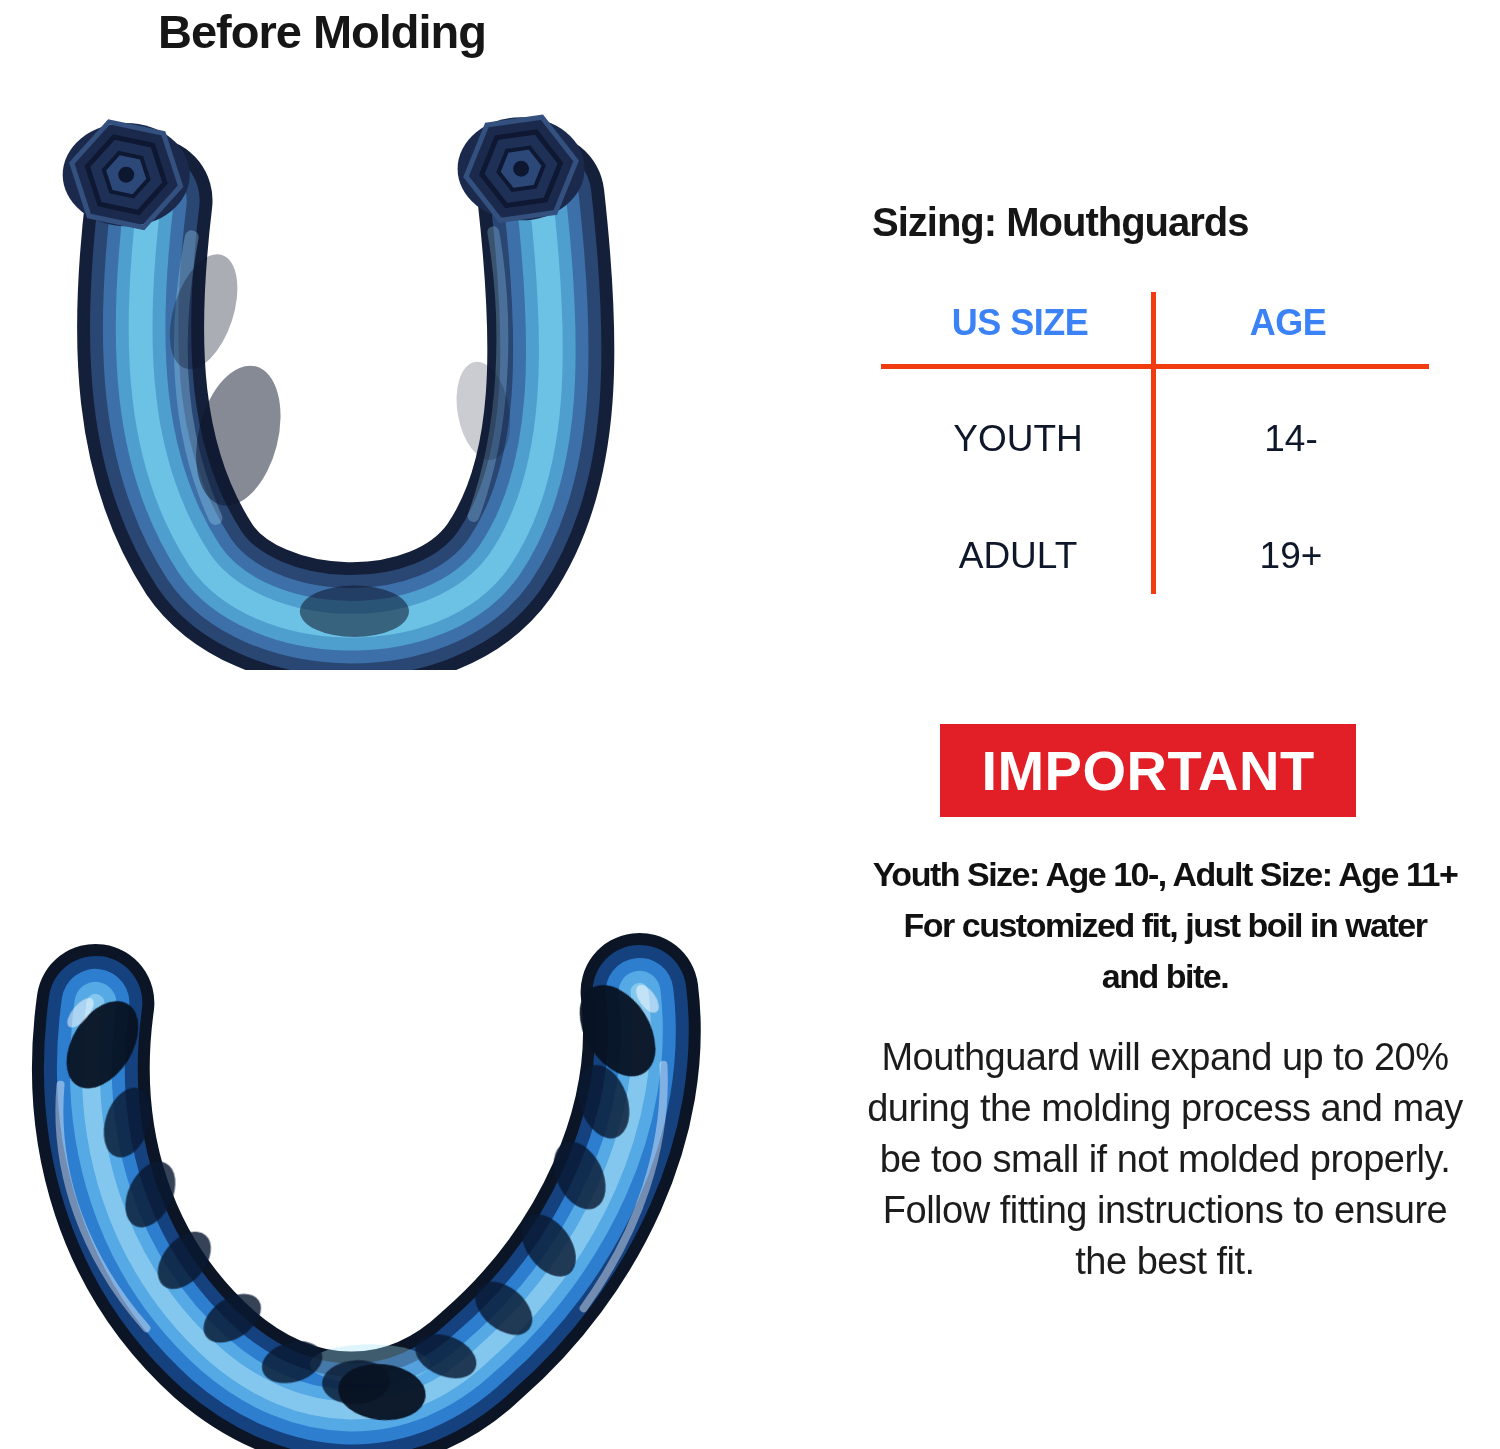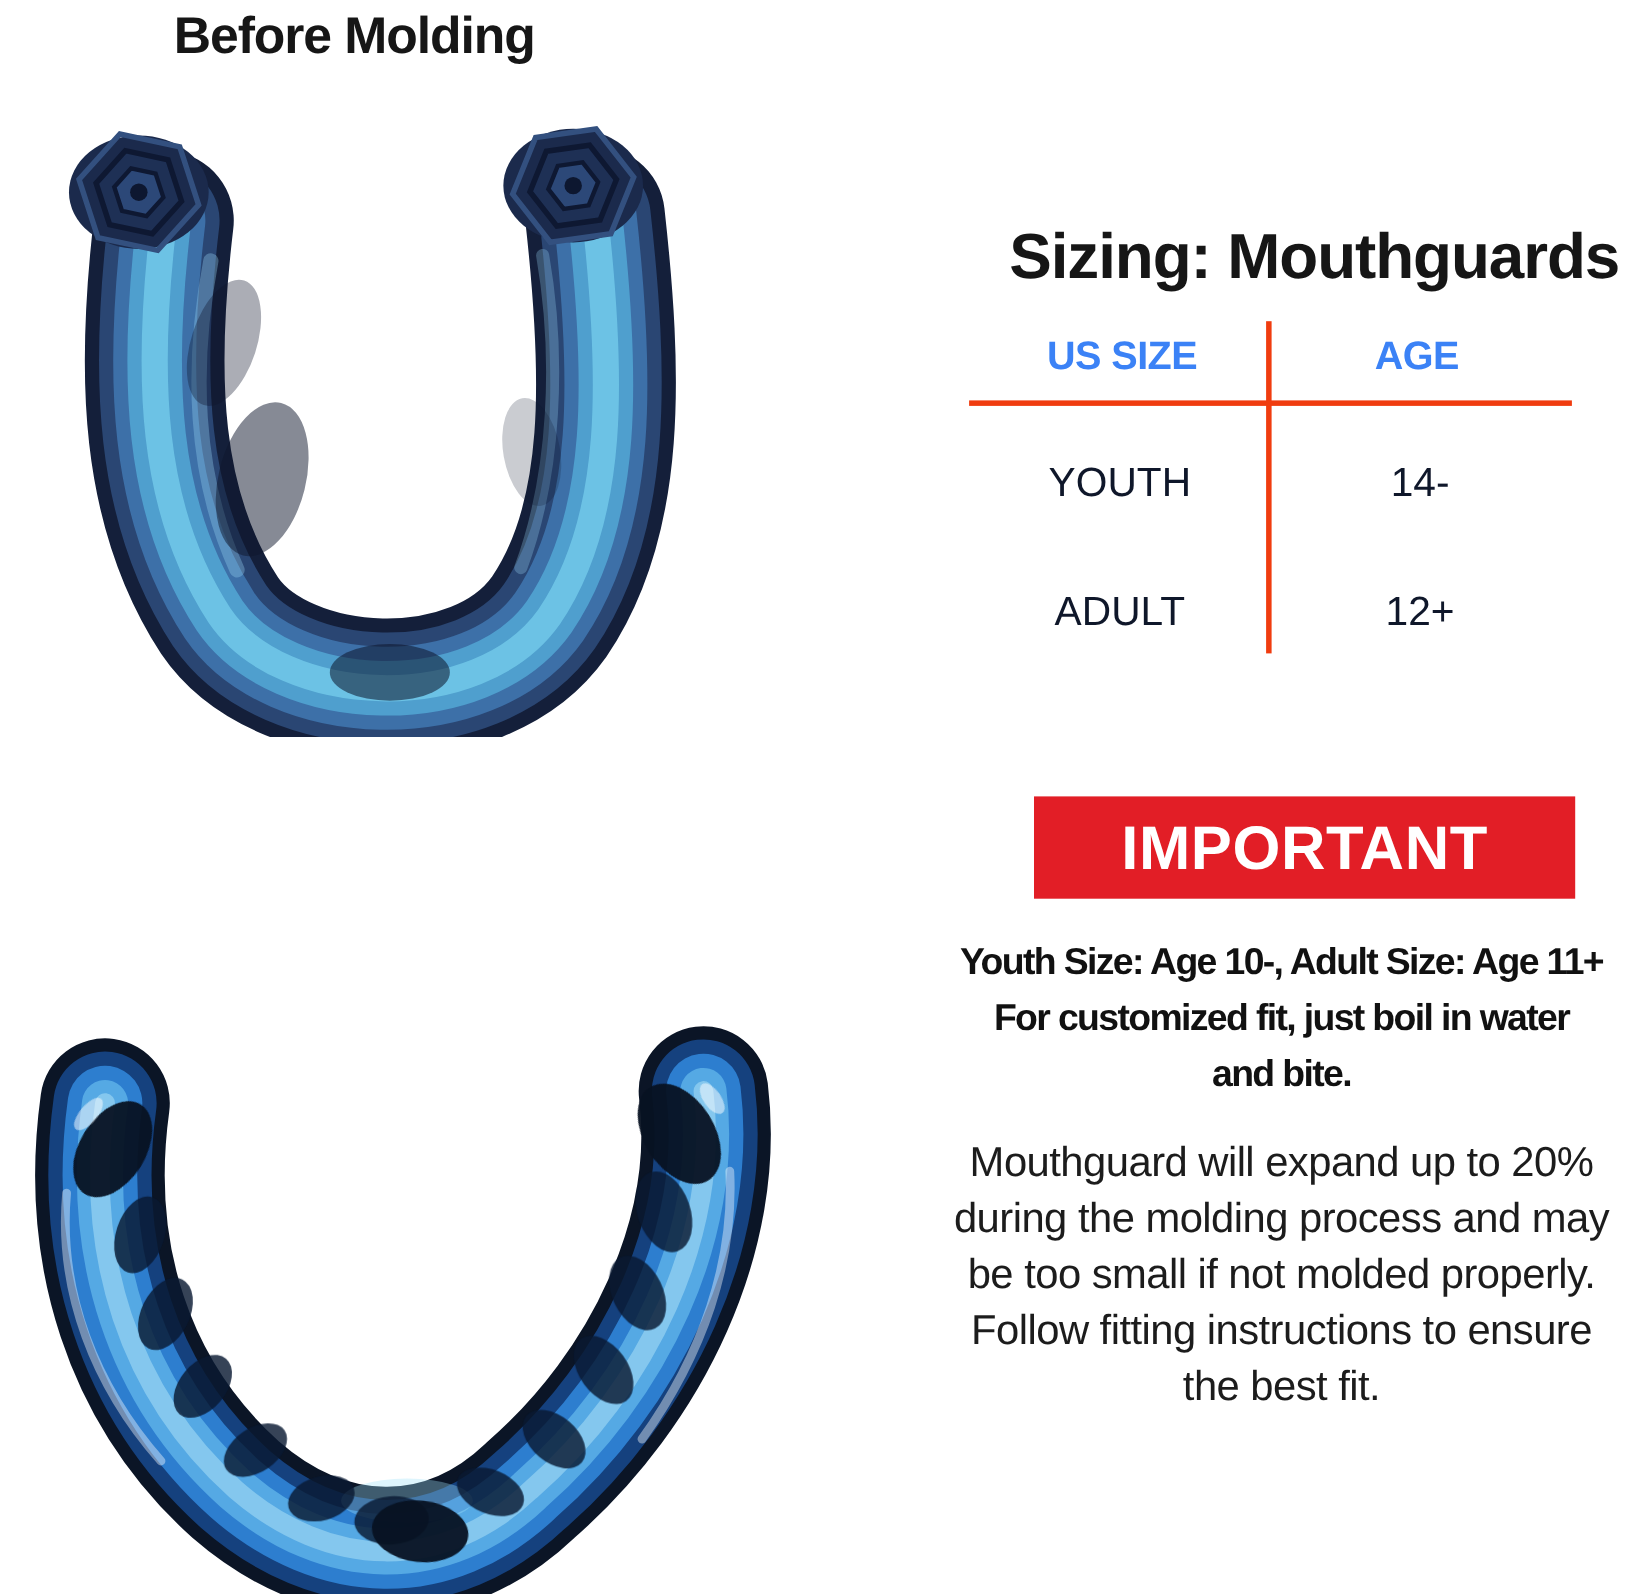--- a/index.html
+++ b/index.html
@@ -7,36 +7,36 @@
     position:relative;width:1500px;height:1449px;background:#ffffff;
     overflow:hidden;font-family:"Liberation Sans",sans-serif;color:#1a1a1a;
   }
   .abs{position:absolute;margin-left:20px;}
   .heading{
     font-weight:700;font-size:47px;letter-spacing:-1px;color:#161616;white-space:nowrap;
   }
   .photo{position:absolute;}
   .photo svg{display:block;width:100%;height:100%;}
   .sizing-title{
-    left:852px;top:200px;width:600px;text-align:right;
-    font-weight:700;font-size:58px;letter-spacing:-1px;color:#161616;white-space:nowrap;
+    left:852px;top:200px;width:600px;text-align:left;
+    font-weight:700;font-size:40px;letter-spacing:-1px;color:#161616;white-space:nowrap;
   }
   .tline{position:absolute;}
   .vline{left:1151px;top:292px;width:5px;height:302px;}
   .hline{left:881px;top:364px;width:548px;height:5px;}
   .th{
     position:absolute;width:200px;text-align:center;font-weight:700;
     font-size:36px;letter-spacing:-0.5px;color:#3b82f6;white-space:nowrap;
   }
   .td{
     position:absolute;width:200px;text-align:center;font-weight:400;
     font-size:37px;letter-spacing:0;color:#0f172a;white-space:nowrap;
   }
   .important-banner{
-    left:920px;top:724px;width:492px;height:93px;
+    left:920px;top:724px;width:416px;height:93px;
     display:flex;align-items:center;justify-content:center;
   }
   .important-banner span{
     font-weight:700;font-size:56px;letter-spacing:0.5px;white-space:nowrap;
   }
   .note{left:760px;width:770px;text-align:center;}
   .note div{white-space:nowrap;}
   .note-bold{top:849px;font-weight:700;font-size:34px;letter-spacing:-1.5px;line-height:51px;color:#111;}
   .note-body{top:1032px;font-weight:400;font-size:38px;letter-spacing:-0.5px;line-height:51px;color:#1c1c1c;}
   .before-heading{left:138px;top:4px;}
@@ -131,21 +131,21 @@
 
   <div class="tline vline" style="background-color: rgb(240, 60, 15);"></div>
   <div class="tline hline" style="background-color: rgb(240, 60, 15);"></div>
 
   <div class="th" style="left:920px;top:302px;">US SIZE</div>
   <div class="th" style="left:1188px;top:302px;">AGE</div>
 
   <div class="td" style="left:918px;top:418px;">YOUTH</div>
   <div class="td" style="left:1191px;top:418px;">14-</div>
   <div class="td" style="left:918px;top:535px;">ADULT</div>
-  <div class="td" style="left:1191px;top:535px;">12+</div>
+  <div class="td" style="left:1191px;top:535px;">19+</div>
 
   <div class="abs important-banner" style="background-color: rgb(226, 30, 38);">
     <span style="color: rgb(255, 255, 255);">IMPORTANT</span>
   </div>
 
   <div class="abs note note-bold">
     <div>Youth Size: Age 10-, Adult Size: Age 11+</div>
     <div>For customized fit, just boil in water</div>
     <div>and bite.</div>
   </div>

